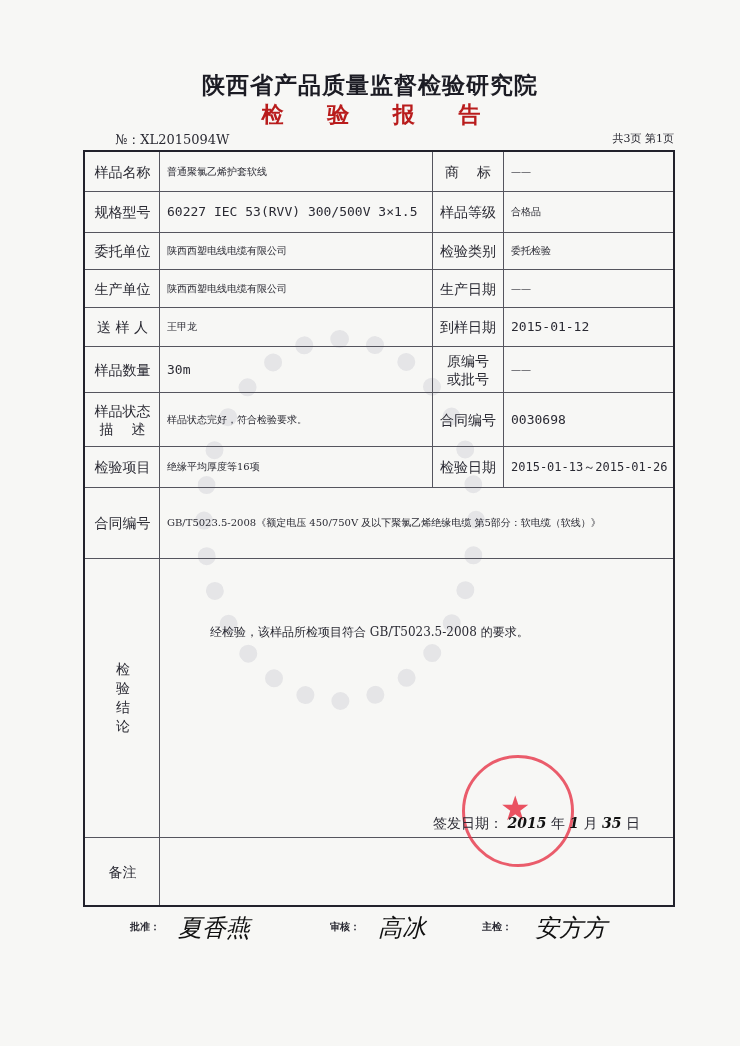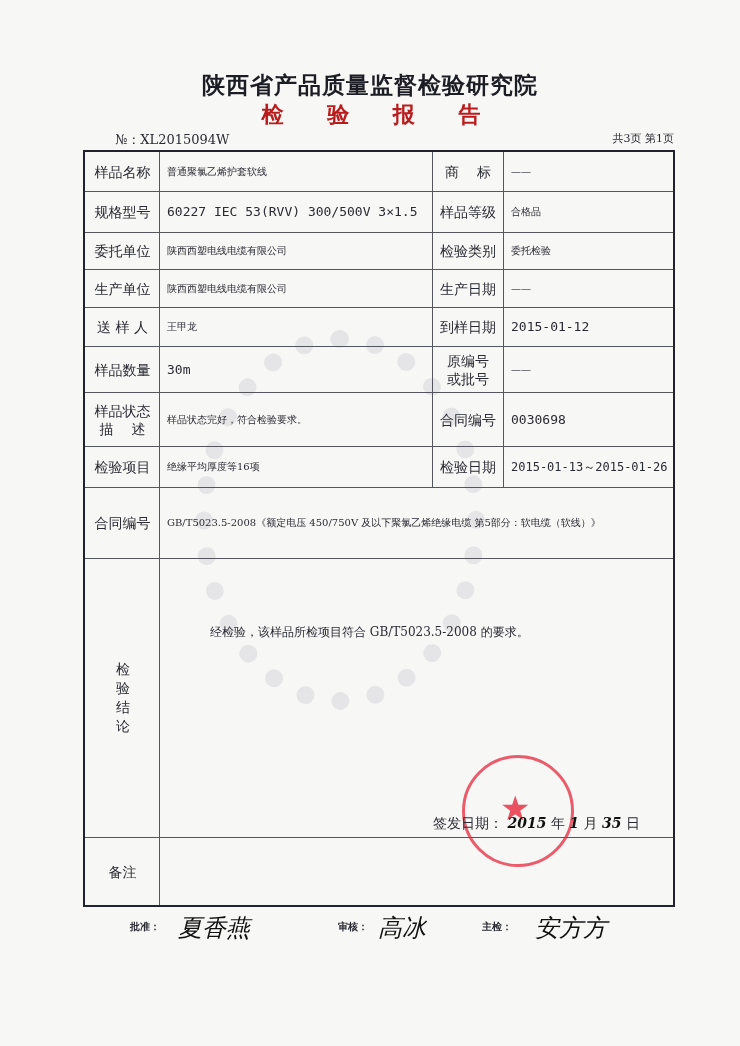--- a/index.html
+++ b/index.html
@@ -161,16 +161,16 @@
   <span class="hand">2015</span>
   <span>年</span>
   <span class="hand">1</span>
   <span>月</span>
   <span class="hand">35</span>
   <span>日</span>
 </div>
 
 <div class="sigline" style="left:130px">批准：</div>
 <div class="sig" style="left:178px">夏香燕</div>
-<div class="sigline" style="left:338px">审核：</div>
+<div class="sigline" style="left:330px">审核：</div>
 <div class="sig" style="left:378px">高冰</div>
 <div class="sigline" style="left:482px">主检：</div>
 <div class="sig" style="left:535px">安方方</div>
 
 </body></html>

